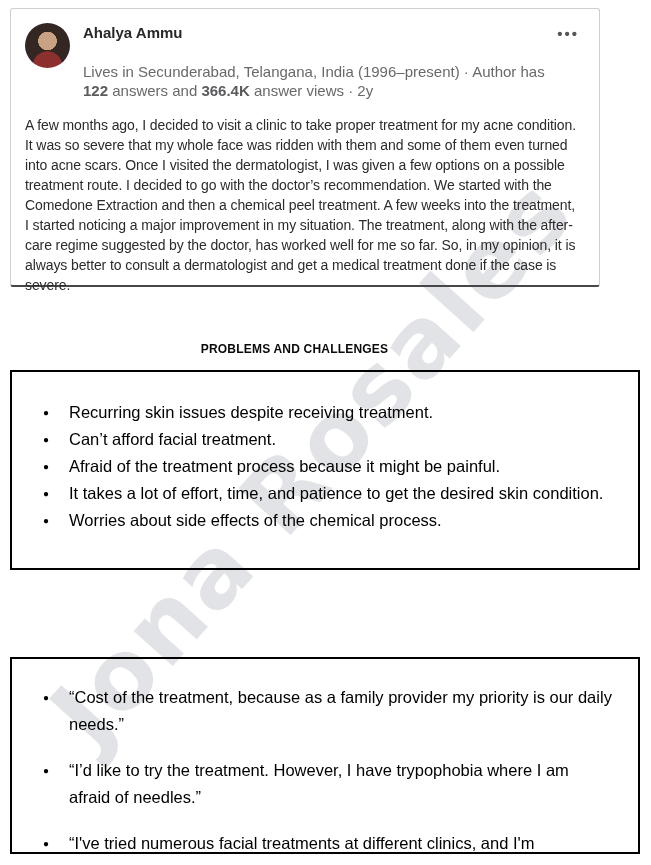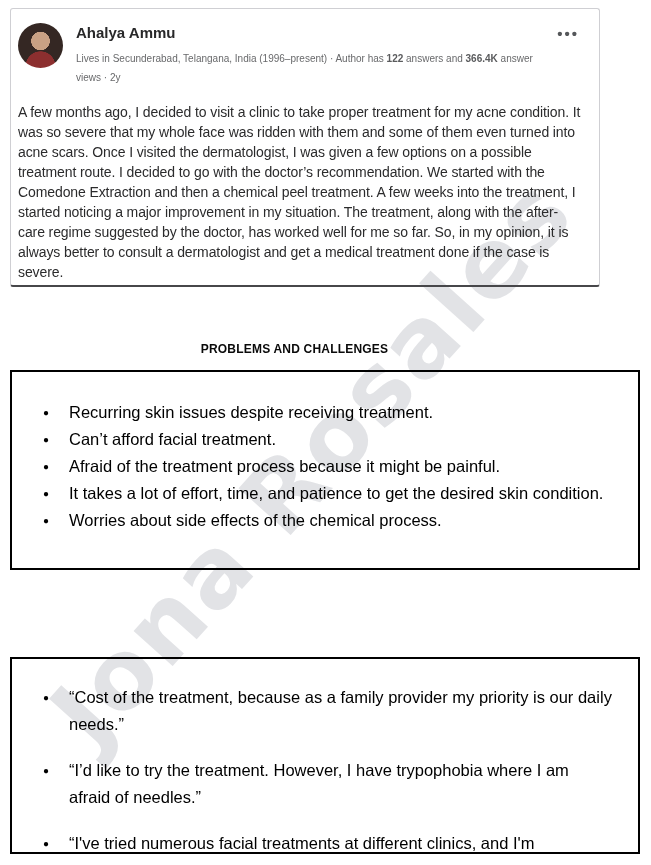--- a/index.html
+++ b/index.html
@@ -26,40 +26,40 @@
   }
   .content{position:absolute;inset:0;z-index:1;}
   
   .card{
     position:absolute;left:10px;top:8px;
     width:590px;height:279px;
     box-sizing:border-box;
     border:1px solid #cfcfd3;
     border-bottom:2px solid #47474a;
     border-radius:3px;
-    padding:14px 18px 0 7px;
+    padding:14px 18px 0 14px;
     background:transparent;
   }
   .card-header{display:flex;align-items:flex-start;}
   .avatar{
     width:45px;height:45px;border-radius:50%;
     margin-right:13px;flex-shrink:0;cursor:pointer;
     background:
       radial-gradient(circle at 50% 40%, #c9a184 0 26%, rgba(0,0,0,0) 27%),
       radial-gradient(circle at 50% 96%, #8c2f2f 0 30%, rgba(0,0,0,0) 31%),
       radial-gradient(circle at 50% 48%, #342723 0 70%, #1f1714 100%);
   }
   .header-text{flex:1 1 auto;min-width:0;}
   .author-name{
     font-size:15px;font-weight:bold;color:#282829;
     line-height:19px;cursor:pointer;
   }
   .meta-line{
-    margin-top:7px;
-    font-size:10px;color:#68696b;line-height:19px;
+    margin-top:20px;
+    font-size:15px;color:#68696b;line-height:19px;
     max-width:524px;
   }
   .meta-line b{font-weight:bold;color:#5a5b5d;}
   .more-btn{
     flex-shrink:0;border:none;background:none;cursor:pointer;
     color:#55575a;font-size:15px;font-weight:bold;
     letter-spacing:2px;line-height:10px;padding:4px 2px;margin-top:2px;
   }
   .card-body{
     margin-top:15px;

